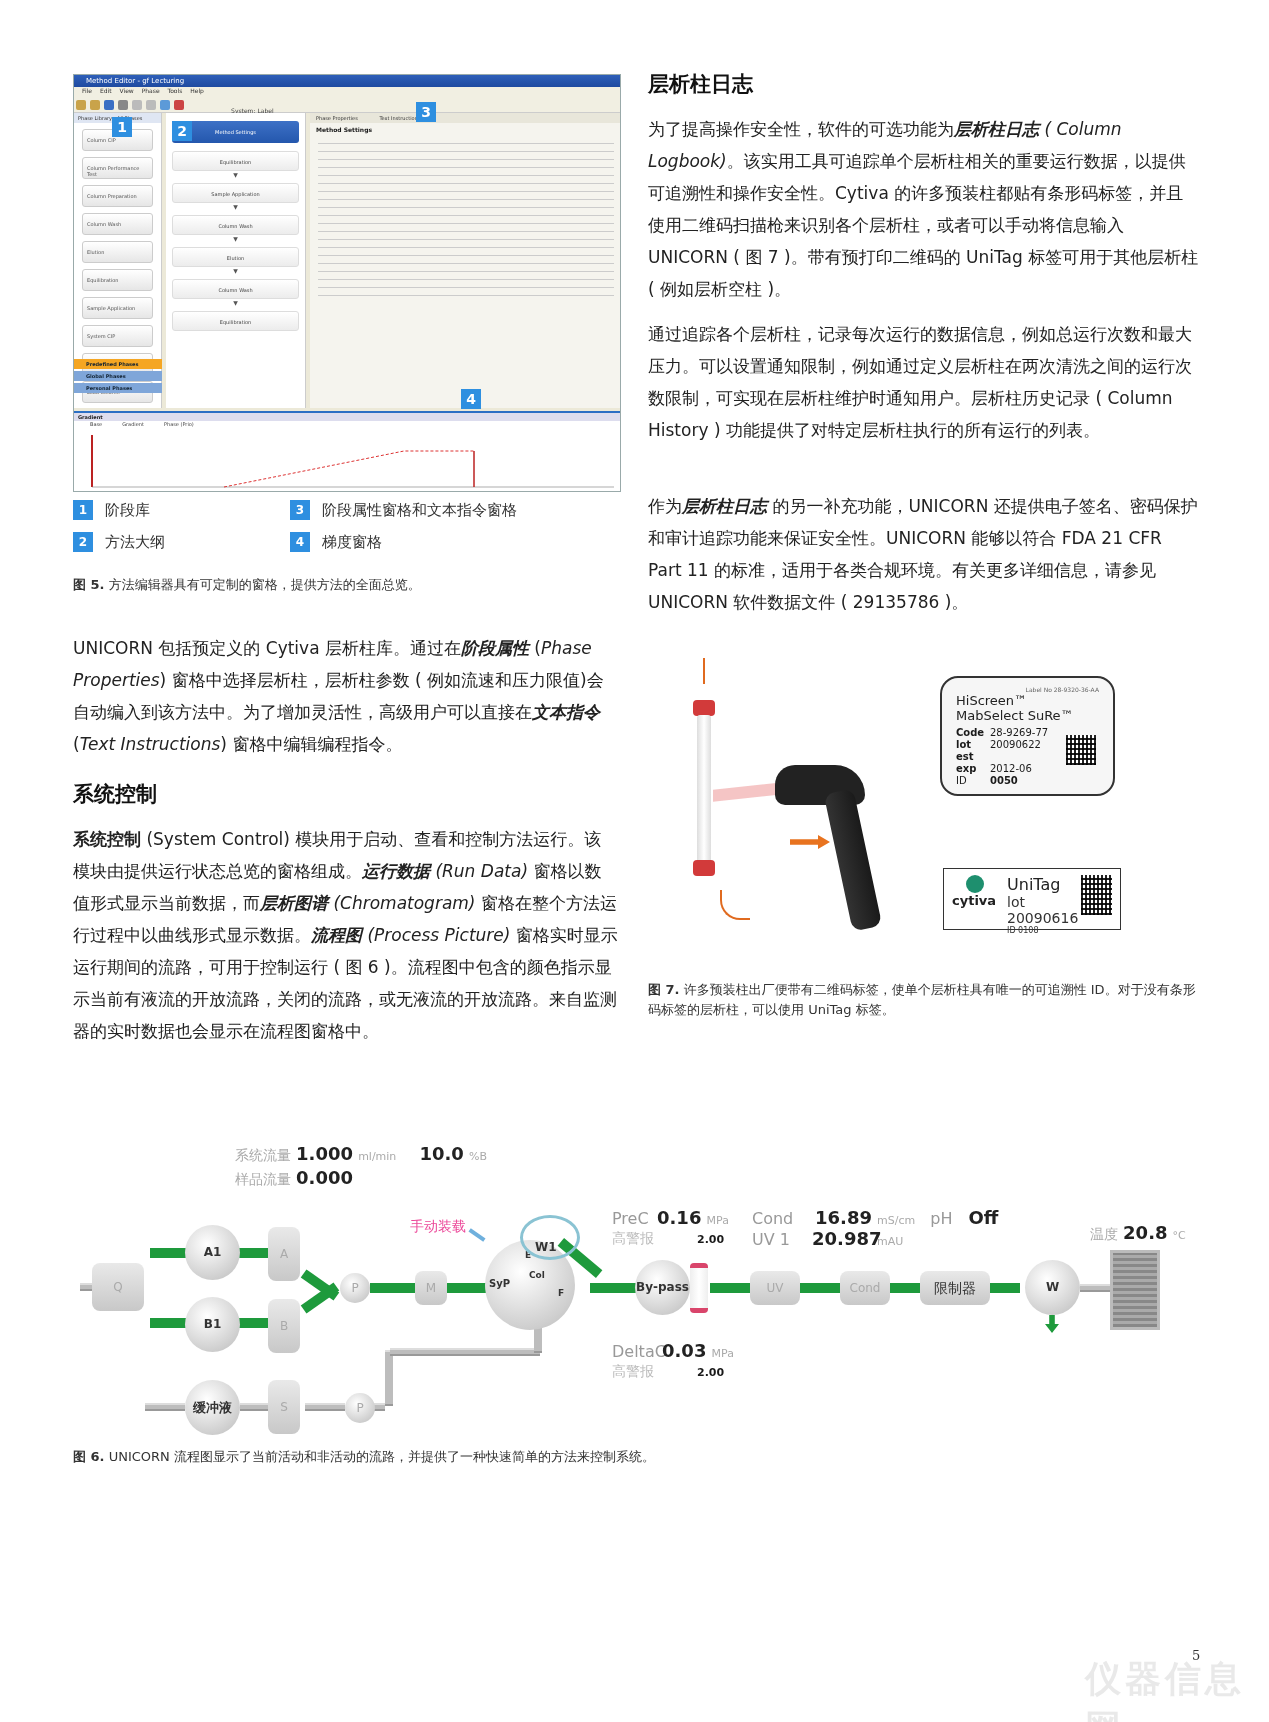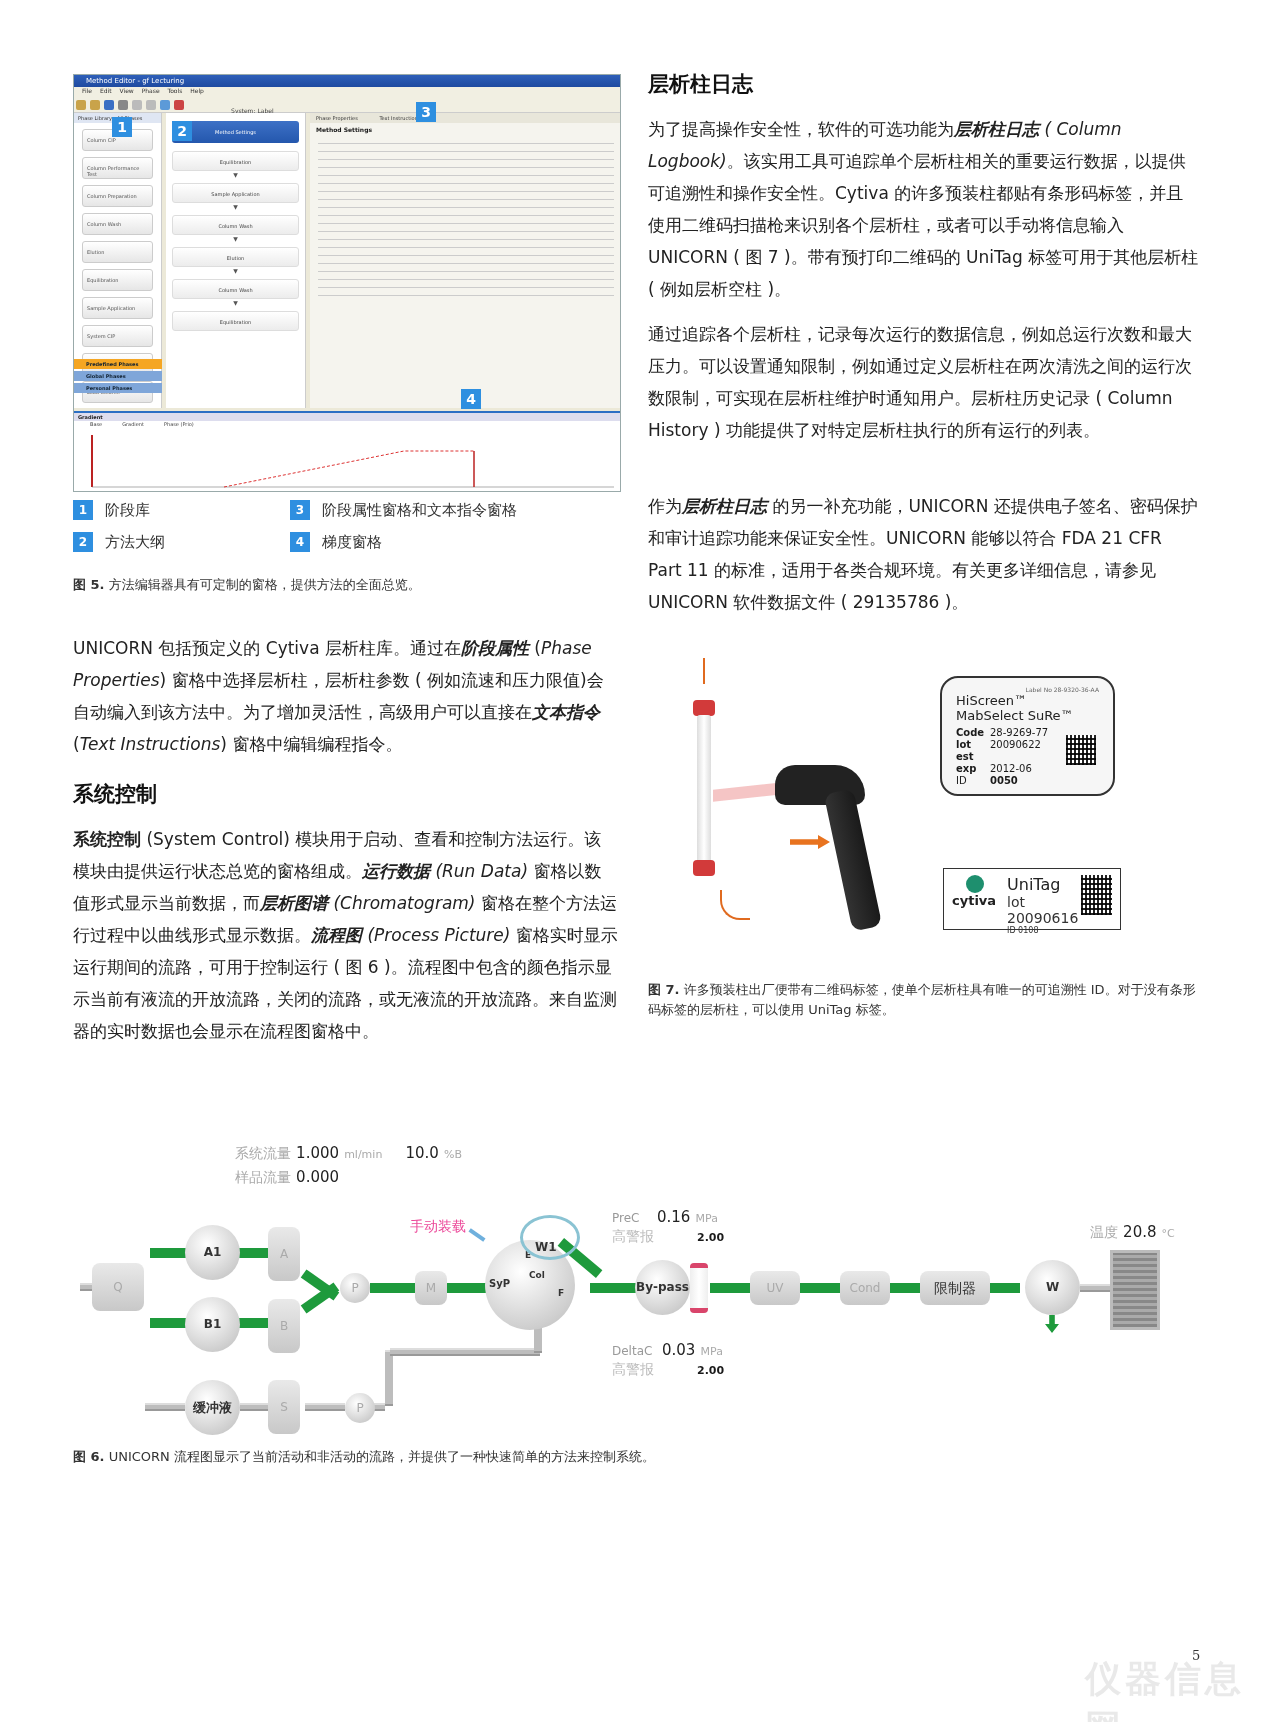--- a/index.html
+++ b/index.html
@@ -40,22 +40,22 @@
   .cap { width: 22px; height: 16px; background: #d23a3a; border-radius: 4px; }
   .label1 { left: 940px; top: 676px; width: 175px; height: 120px; border: 2px solid #333; border-radius: 18px; background: #f6f6f6; padding: 8px 14px; }
   .label2 { left: 943px; top: 868px; width: 178px; height: 62px; border: 1px solid #333; background: #fff; padding: 6px 8px; }
   .qr { background-image: repeating-linear-gradient(90deg,#222 0 2px,#fff 2px 4px), repeating-linear-gradient(0deg,#222 0 2px,#fff 2px 5px); background-blend-mode: multiply; }
 
   
   .fnode { background: radial-gradient(circle at 40% 35%, #fff, #cfcfcf 70%, #b8b8b8); border-radius: 50%; text-align: center; font-weight: bold; color: #333; font-size: 12px; }
   .fbox { background: linear-gradient(#e9e9e9,#c8c8c8); border-radius: 8px; text-align: center; color: #aaa; font-size: 12px; }
   .gline { background: #1e9a3c; height: 10px; }
   .grayline { background: #bdbdbd; border-top: 2px solid #ddd; border-bottom: 2px solid #999; height: 8px; }
-  .dlabel { font-size: 12px; color: #999; }
-  .dval { font-size: 15px; font-weight: normal; color: #222; }
+  .dlabel { font-size: 16px; color: #999; }
+  .dval { font-size: 18px; font-weight: bold; color: #222; }
   .dunit { font-size: 11px; color: #aaa; }
 </style>
 </head>
 <body>
 
 <div class="abs win">
   <div class="title">Method Editor - gf Lecturing</div>
   <div class="menubar">
     <span style="margin-right:6px">File</span>
     <span style="margin-right:6px">Edit</span>
@@ -301,20 +301,25 @@
   <div class="abs" style="left:1110px;top:115px;width:50px;height:80px;background:repeating-linear-gradient(0deg,#888 0 3px,#aaa 3px 6px);border:3px solid #bbb"></div>
 
   <div class="abs fnode" style="left:185px;top:245px;width:55px;height:55px;line-height:55px;font-size:13px">缓冲液</div>
   <div class="abs fbox" style="left:268px;top:245px;width:32px;height:54px;line-height:54px">S</div>
   <div class="abs fnode" style="left:345px;top:258px;width:30px;height:30px;line-height:30px;color:#aaa;font-weight:normal">P</div>
 
   <div class="abs" style="left:612px;top:72px">
     <div><span class="dlabel" style="display:inline-block;width:45px">PreC</span><span class="dval">0.16</span> <span class="dunit">MPa</span></div>
     <div><span class="dlabel" style="display:inline-block;width:85px;font-size:14px;color:#bbb">高警报</span><span style="font-size:11px;font-weight:bold">2.00</span></div>
   </div>
+  <div class="abs" style="left:752px;top:72px">
+    <div><span class="dlabel" style="display:inline-block;width:60px">Cond</span><span class="dval" style="display:inline-block;width:60px;text-align:right">16.89</span> <span class="dunit">mS/cm</span>
+    <span class="dlabel" style="margin-left:10px">pH</span><span class="dval" style="margin-left:16px">Off</span></div>
+    <div><span class="dlabel" style="display:inline-block;width:60px">UV 1</span><span class="dval" style="display:inline-block;width:60px;text-align:right">20.987</span> <span class="dunit">mAU</span></div>
+  </div>
   <div class="abs" style="left:612px;top:205px">
     <div><span class="dlabel" style="display:inline-block;width:50px">DeltaC</span><span class="dval">0.03</span> <span class="dunit">MPa</span></div>
     <div><span class="dlabel" style="display:inline-block;width:85px;font-size:14px;color:#bbb">高警报</span><span style="font-size:11px;font-weight:bold">2.00</span></div>
   </div>
   <div class="abs" style="left:1090px;top:87px">
     <span class="dlabel" style="font-size:14px;color:#aaa">温度</span>
     <span class="dval">20.8</span>
     <span class="dunit">°C</span>
   </div>
 </div>

